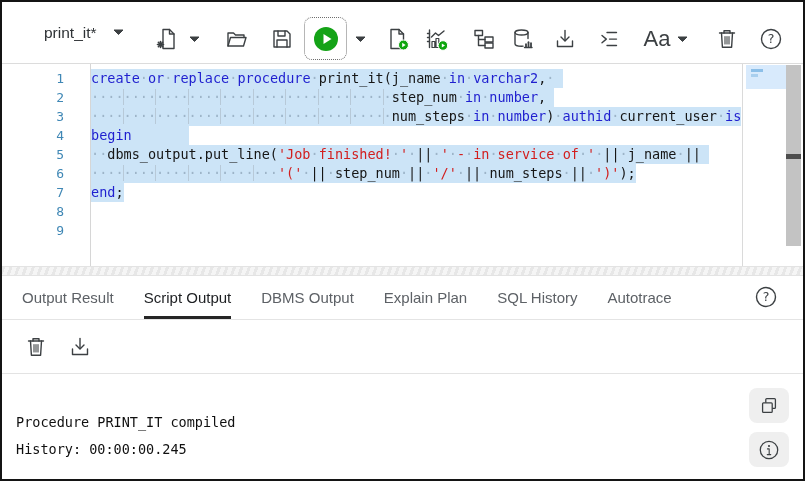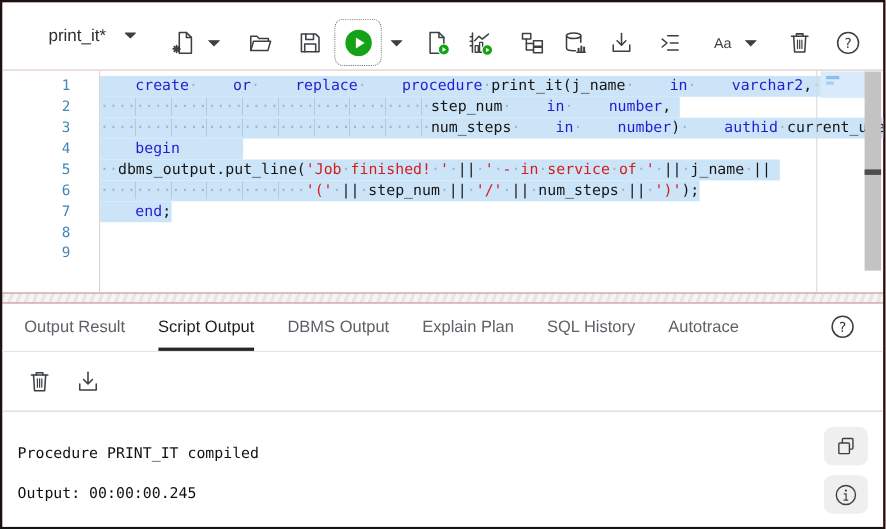--- a/index.html
+++ b/index.html
@@ -9,34 +9,34 @@
   
   .toolbar{position:absolute;left:0;top:0;right:0;height:61px;background:#fff;border-bottom:1px solid #dcdcdc;}
   .ws-name{position:absolute;left:36px;top:0;height:61px;display:flex;align-items:center;gap:16px;
            font-size:15.5px;color:#2d3134;cursor:pointer;background:none;border:none;}
   .tbtn{position:absolute;top:24px;width:28px;height:26px;display:flex;align-items:center;justify-content:center;
         background:none;border:none;padding:0;cursor:pointer;}
   .caret{position:absolute;top:32px;width:12px;height:10px;display:flex;align-items:center;justify-content:center;
          background:none;border:none;padding:0;cursor:pointer;}
   .run-wrap{position:absolute;left:302px;top:15px;width:43px;height:43px;border:1px dotted #6e6e6e;border-radius:8px;
             box-sizing:border-box;display:flex;align-items:center;justify-content:center;background:#fff;cursor:pointer;}
-  .aa{font-size:13px;color:#3c4043;font-weight:400;}
+  .aa{font-size:22px;color:#3c4043;font-weight:400;}
   svg.ic{stroke:#3c4043;fill:none;stroke-width:1.4;stroke-linejoin:round;stroke-linecap:round;}
 
   
   .editor{position:absolute;left:0;top:62px;right:0;height:202px;background:#fff;}
   .gutter-sep{position:absolute;left:88px;top:0;width:1px;height:202px;background:#d6d6d6;}
   #gutter{position:absolute;left:0;top:5px;width:62px;}
   .grow{height:19px;font-family:"DejaVu Sans Mono",monospace;font-size:13px;line-height:19px;
         color:var(--lnum,#3f87b5);text-align:right;}
   #code{position:absolute;left:89px;top:5px;}
   .crow{height:19px;white-space:pre;font-family:"DejaVu Sans Mono",monospace;font-size:13.5px;line-height:19px;}
   .lwrap{display:inline-block;height:19px;}
   .lwrap.sel{background:var(--sel,#cce4f7);}
-  .tk-kw{color:var(--kw,#1f1fcf);margin-left:32px;}
+  .tk-kw{color:var(--kw,#1f1fcf);}
   .tk-id,.tk-pun{color:#161616;}
   .tk-str{color:var(--str,#d21e1e);}
   .tk-ws{color:#9db4c8;}
   .tk-lw{color:#9db4c8;background-image:repeating-linear-gradient(to right,
          transparent 0,transparent calc(4ch - 1px),#b7c9d8 calc(4ch - 1px),#b7c9d8 4ch);}
   .ruler{position:absolute;left:740px;top:0;width:1px;height:202px;background:#dadada;}
   .minimap{position:absolute;left:744px;top:1px;width:42px;height:24px;background:#d8eafc;cursor:pointer;}
   .mm-dash1{position:absolute;left:5px;top:4px;width:12px;height:3px;background:#8cbfe8;}
   .mm-dash2{position:absolute;left:5px;top:9px;width:7px;height:3px;background:#a9cfee;}
   .vscroll{position:absolute;left:784px;top:1px;width:15px;height:181px;background:#c3c3c3;cursor:pointer;}
@@ -59,21 +59,21 @@
   
   .resbar{position:absolute;left:0;right:0;top:318px;height:54px;box-sizing:border-box;background:#fff;
           border-bottom:1px solid #e3e3e3;}
   .rbtn{position:absolute;top:13px;width:28px;height:28px;display:flex;align-items:center;justify-content:center;
         background:none;border:none;padding:0;cursor:pointer;}
 
   
   .outpanel{position:absolute;left:0;right:0;top:372px;bottom:0;background:#fff;}
   .outline{position:absolute;left:14px;font-family:"DejaVu Sans Mono",monospace;font-size:13.5px;color:#101010;
            white-space:pre;}
-  .outline.l1{top:30px;}
+  .outline.l1{top:40px;}
   .outline.l2{top:67px;}
   .obtn{position:absolute;left:747px;width:40px;height:35px;background:#efefef;border:none;border-radius:8px;
         display:flex;align-items:center;justify-content:center;cursor:pointer;}
   .obtn.copy{top:14px;}
   .obtn.info{top:58px;}
 </style>
 </head>
 <body>
 
 <div class="screen" style="--kw: #1f1fcf; --str: #d21e1e; --sel: #cce4f7; --lnum: #3f87b5;">
@@ -282,21 +282,21 @@
       <svg class="ic" width="24" height="24" viewBox="0 0 24 24">
         <path d="M12 3.5v10"></path>
           <path d="M8 10l4 4 4-4"></path>
           <path d="M4.5 14v5.5h15V14"></path>
       </svg>
     </button>
   </div>
 
   <div class="outpanel">
     <div class="outline l1">Procedure PRINT_IT compiled</div>
-    <div class="outline l2">Output: 00:00:00.245</div>
+    <div class="outline l2">History: 00:00:00.245</div>
     <button class="obtn copy">
       <svg class="ic" width="22" height="22" viewBox="0 0 24 24">
         <rect x="8.5" y="4" width="10.5" height="10.5" rx="1"></rect>
         <rect x="5" y="8.5" width="10.5" height="10.5" rx="1" fill="#efefef"></rect>
       </svg>
     </button>
     <button class="obtn info">
       <svg class="ic" width="22" height="22" viewBox="0 0 24 24">
         <circle cx="12" cy="12" r="9.5"></circle>
         <circle cx="12" cy="7.6" r="1.15" fill="#3c4043" stroke="none"></circle>

